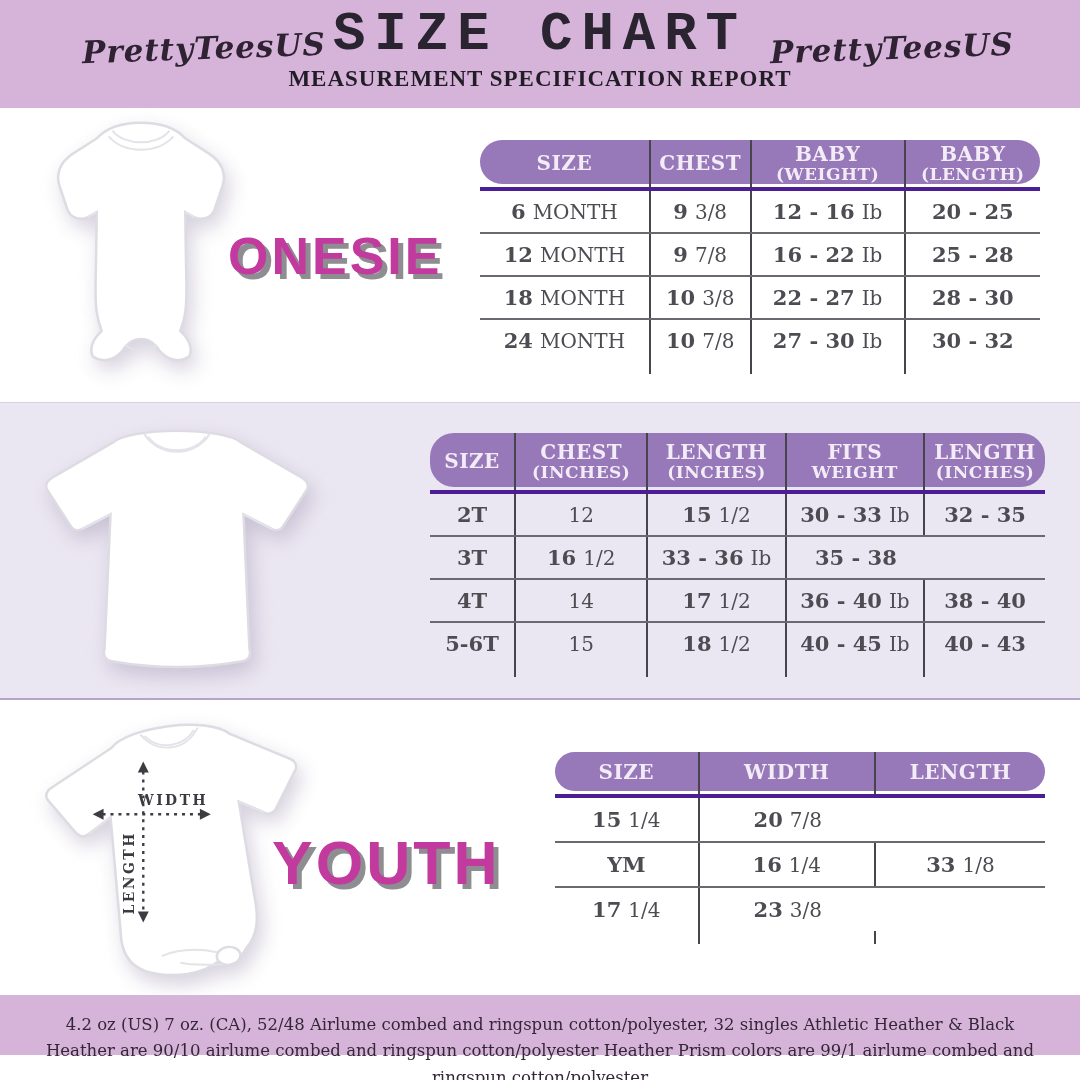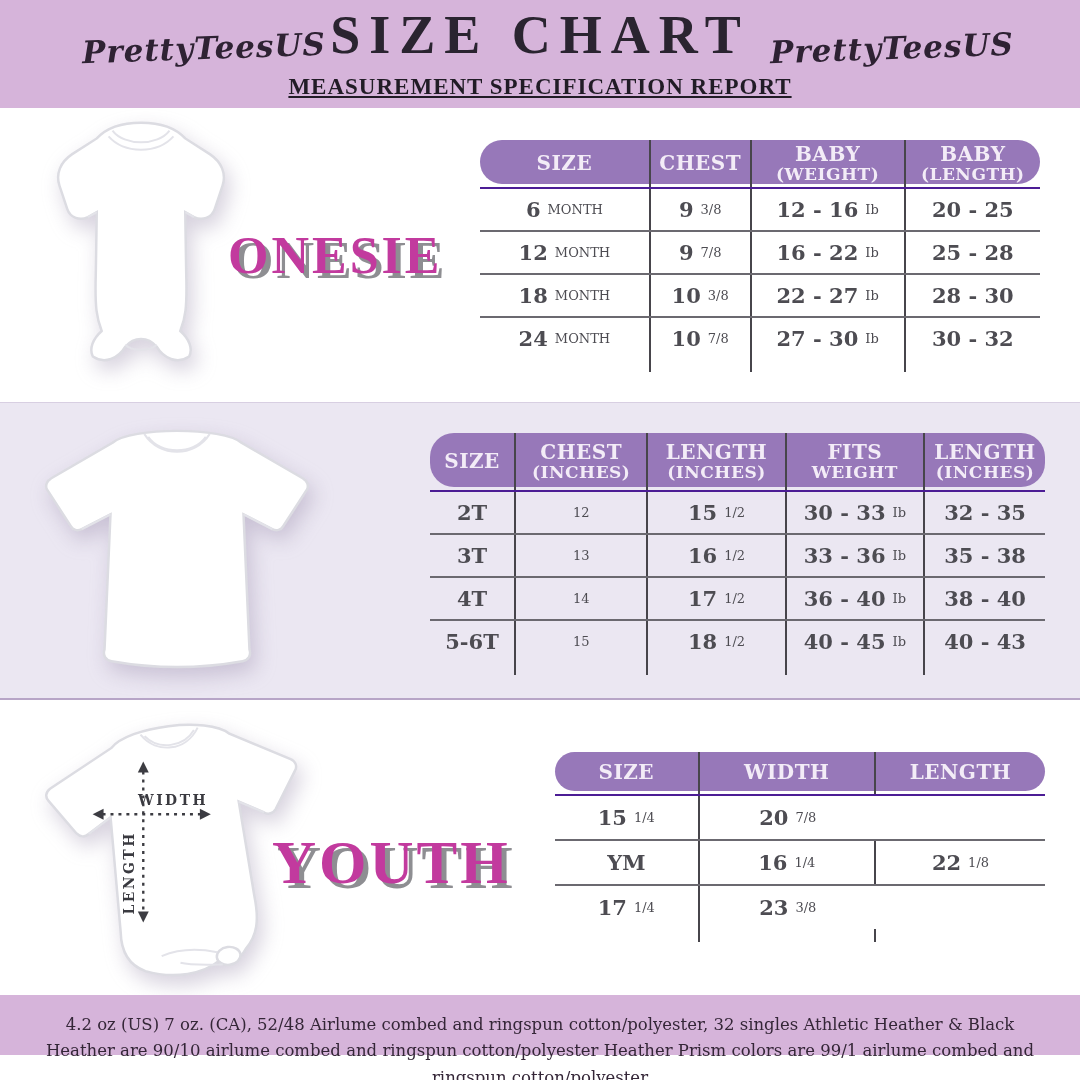--- a/index.html
+++ b/index.html
@@ -9,56 +9,56 @@
   }
   .page{position:relative;width:1080px;height:1080px;background:#ffffff;overflow:hidden;
         font-family:"DejaVu Serif", serif;}
   
   .band-top{position:absolute;left:0;top:0;width:1080px;height:108px;background:var(--band);}
   .brand{position:absolute;top:30px;font-family:"DejaVu Serif",serif;font-style:italic;
          font-weight:bold;font-size:31px;color:#2e2233;transform:rotate(-2deg);letter-spacing:1px;}
   .brand.left{left:82px;}
   .brand.right{right:66px;}
   .hd-center{position:absolute;left:0;top:8px;width:1080px;text-align:center;}
-  .hd-title{font-family:Liberation Serif, serif;font-weight:bold;font-size:54px;
+  .hd-title{font-family:Liberation Mono, monospace;font-weight:bold;font-size:54px;
             letter-spacing:9px;color:#2a2430;line-height:1.0;}
   .hd-sub{font-family:"Liberation Serif",serif;font-weight:bold;font-size:23px;
-          letter-spacing:1px;color:#211c26;margin-top:12px;text-decoration:underline;}
+          letter-spacing:1px;color:#211c26;margin-top:4px;}
   
   .sec{position:absolute;left:0;width:1080px;}
   .sec-onesie{top:108px;height:294px;background:#ffffff;}
   .sec-toddler{top:402px;height:298px;background:var(--lavender);
                border-top:1px solid #d8cfe2;border-bottom:2px solid #b7a5c7;box-sizing:border-box;}
   .sec-youth{top:702px;height:293px;background:#ffffff;}
   .band-bottom{position:absolute;left:0;top:995px;width:1080px;height:60px;background:var(--band);}
   .foot-text{width:1010px;margin:0 auto;padding-top:17px;text-align:center;
              font-size:16.5px;line-height:1.6;color:#342637;}
   .shirt{position:absolute;filter:drop-shadow(5px 9px 10px rgba(140,125,160,0.35));}
-  .big-title{position:absolute;font-family:Liberation Serif, serif;font-weight:bold;
+  .big-title{position:absolute;font-family:Liberation Sans, sans-serif;font-weight:bold;
              color:var(--accent);text-shadow:5px 5px 0 var(--tshadow);letter-spacing:3px;z-index:5;}
   
   .tbl{position:absolute;z-index:4;}
   .hrow,.trow,.sprow{display:grid;grid-template-columns:var(--cols);}
   .tbl-onesie{--cols:30.5% 18% 27.5% 24%;left:480px;top:32px;width:560px;}
   .tbl-toddler{--cols:14% 21.5% 22.5% 22.5% 19.5%;left:430px;top:30px;width:615px;}
   .tbl-youth{--cols:29.5% 36% 34.5%;left:555px;top:50px;width:490px;}
-  .hrow{position:relative;border-bottom:2px solid #4c1d95;}
+  .hrow{position:relative;border-bottom:4px solid #4c1d95;}
   .tbl-onesie .hrow{height:47px;} .tbl-toddler .hrow{height:57px;} .tbl-youth .hrow{height:42px;}
   .pillbg{position:absolute;left:0;right:0;top:0;bottom:3px;background:var(--pill);border-radius:24px;}
   .hcell{position:relative;z-index:1;display:flex;flex-direction:column;align-items:center;
          justify-content:center;color:#f3ecf7;font-weight:bold;line-height:1.08;}
   .hl1{font-size:20px;letter-spacing:0.5px;}
   .hl2{font-size:17px;letter-spacing:0.5px;}
   .hl2:empty{display:none;}
   .trow{border-bottom:2px solid #6b6970;}
   .tbody .trow:last-child{border-bottom:none;}
   .tbl-onesie .trow{height:41px;} .tbl-toddler .trow{height:41px;} .tbl-youth .trow{height:43px;}
   .cell{display:flex;align-items:center;justify-content:center;gap:7px;color:var(--ink);}
   .cb{font-weight:bold;font-size:21px;}
-  .cr{font-weight:normal;font-size:13px;}
+  .cr{font-weight:normal;font-size:20px;}
   .cb:empty,.cr:empty{display:none;}
   .hcell:not(:last-child),.cell:not(:last-child),.spc:not(:last-child){border-right:2px solid #47454b;}
   .sprow{height:13px;}
   .spc{}
   
   .outline{fill:#ffffff;stroke:#dcdce2;stroke-width:2.5;}
   .seam{fill:none;stroke:#e3e3e9;stroke-width:2;}
   .dim{stroke:#3c3c42;stroke-width:2.4;fill:none;stroke-dasharray:3 5;}
   .dimhead{fill:#3c3c42;}
   .dimlabel{font-family:"DejaVu Serif",serif;font-weight:bold;font-size:14px;fill:#3a3a40;letter-spacing:2.5px;}
@@ -239,23 +239,20 @@
               <span class="cr">Ib</span>
             </div>
             <div class="cell">
               <span class="cb">32 - 35</span>
             </div>
           </div>
 
           <div class="trow">
             <div class="cell">
               <span class="cb">3T</span>
-            </div>
-            <div class="cell">
-              <span class="cr">13</span>
             </div>
             <div class="cell">
               <span class="cb">16</span>
               <span class="cr">1/2</span>
             </div>
             <div class="cell">
               <span class="cb">33 - 36</span>
               <span class="cr">Ib</span>
             </div>
             <div class="cell">
@@ -368,21 +365,21 @@
 
           <div class="trow">
             <div class="cell">
               <span class="cb">YM</span>
             </div>
             <div class="cell">
               <span class="cb">16</span>
               <span class="cr">1/4</span>
             </div>
             <div class="cell">
-              <span class="cb">22</span>
+              <span class="cb">33</span>
               <span class="cr">1/8</span>
             </div>
           </div>
 
           <div class="trow">
             <div class="cell">
               <span class="cb">17</span>
               <span class="cr">1/4</span>
             </div>
             <div class="cell">

